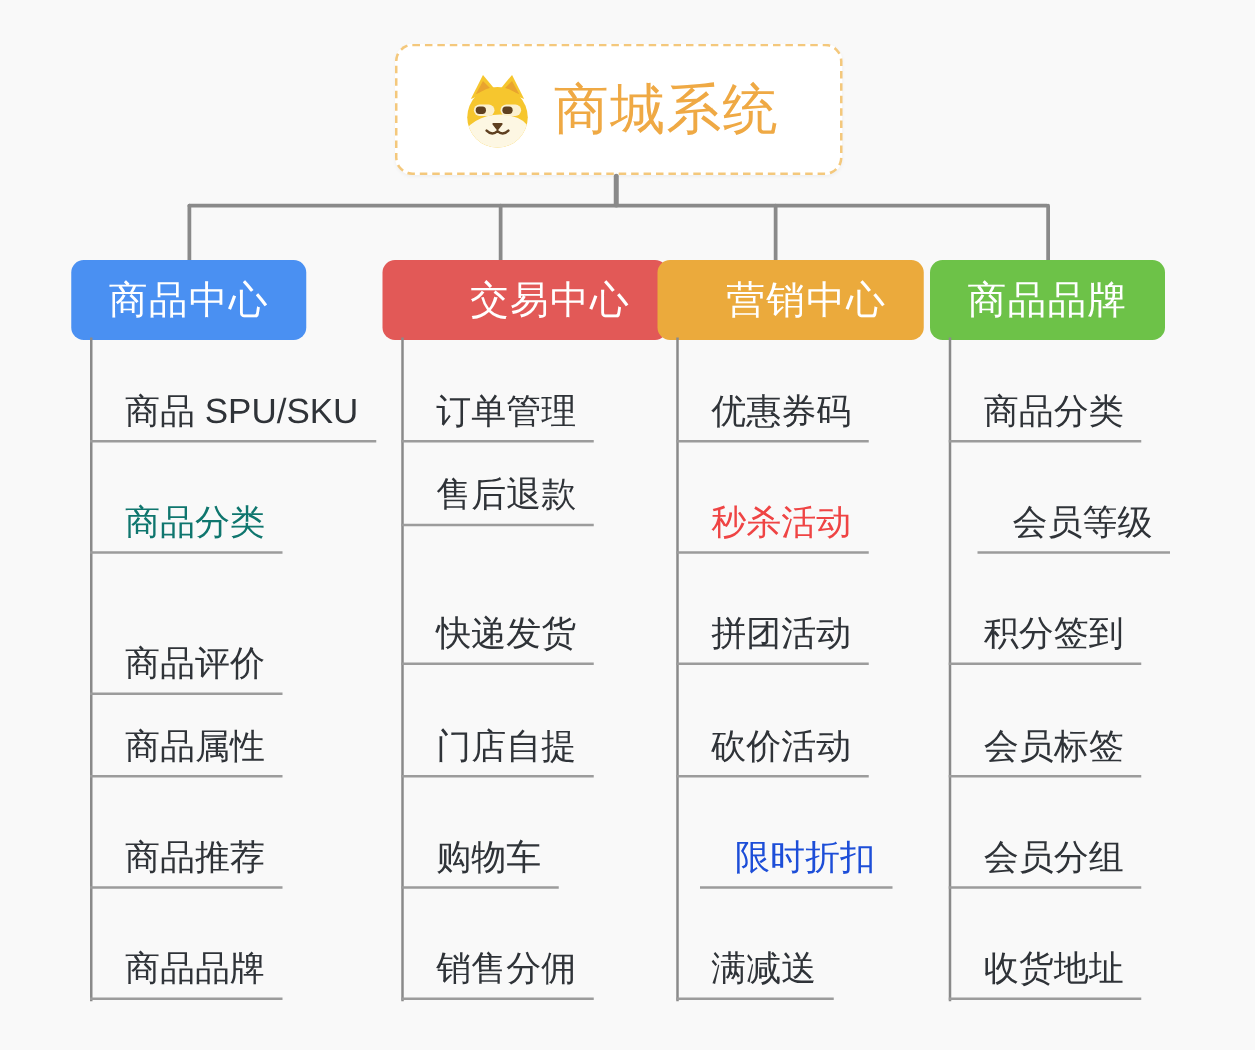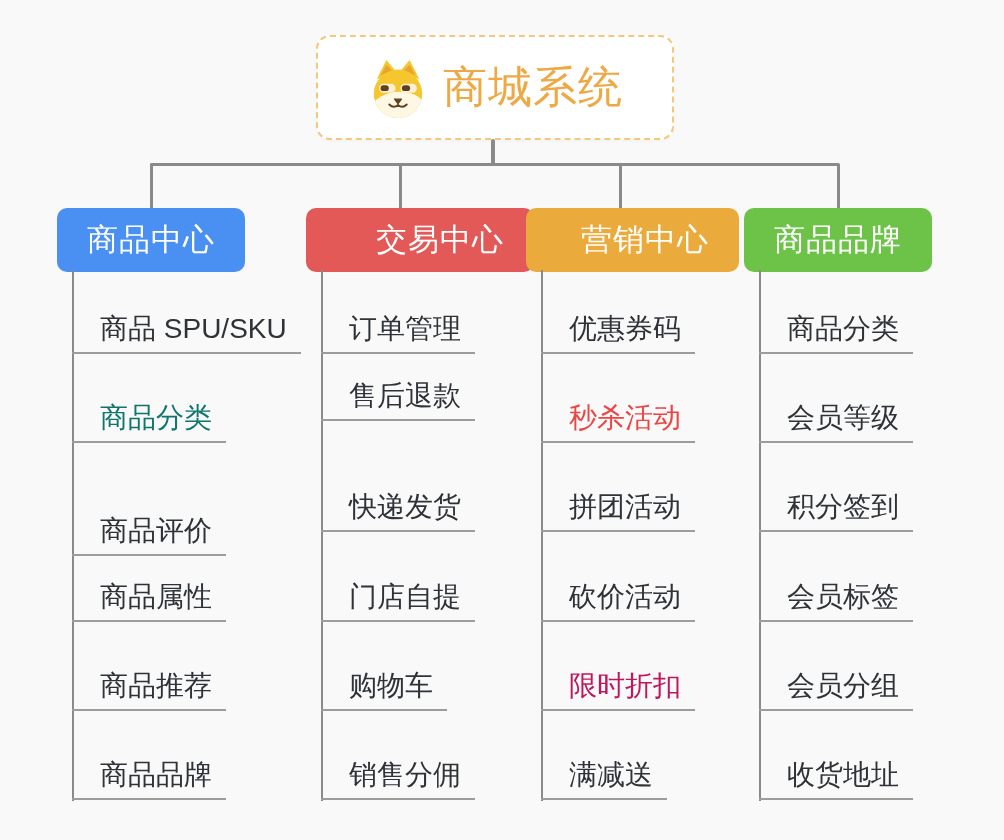--- a/index.html
+++ b/index.html
@@ -146,34 +146,34 @@
       </div>
       <div class="leaf" style="left: 541px; top: 399px; color: #ef4444; border-bottom-color: rgb(156, 156, 156);">
         <span>秒杀活动</span>
       </div>
       <div class="leaf" style="left: 541px; top: 488px; color: rgb(47, 51, 56); border-bottom-color: rgb(156, 156, 156);">
         <span>拼团活动</span>
       </div>
       <div class="leaf" style="left: 541px; top: 578px; color: rgb(47, 51, 56); border-bottom-color: rgb(156, 156, 156);">
         <span>砍价活动</span>
       </div>
-      <div class="leaf" style="left: 541px; top: 667px; color: #be185d; border-bottom-color: rgb(156, 156, 156);">
+      <div class="leaf" style="left: 560px; top: 667px; color: #1d4ed8; border-bottom-color: rgb(156, 156, 156);">
         <span>限时折扣</span>
       </div>
       <div class="leaf" style="left: 541px; top: 756px; color: rgb(47, 51, 56); border-bottom-color: rgb(156, 156, 156);">
         <span>满减送</span>
       </div>
       <div class="branch-box" style="left: 744px; background: rgb(109, 194, 72); color: rgb(255, 255, 255);">
         <span>商品品牌</span>
       </div>
       <div class="col-line" style="left: 759px; top: 270px; height: 531px; background: rgb(138, 138, 138);"></div>
       <div class="leaf" style="left: 759px; top: 310px; color: rgb(47, 51, 56); border-bottom-color: rgb(156, 156, 156);">
         <span>商品分类</span>
       </div>
-      <div class="leaf" style="left: 759px; top: 399px; color: rgb(47, 51, 56); border-bottom-color: rgb(156, 156, 156);">
+      <div class="leaf" style="left: 782px; top: 399px; color: rgb(47, 51, 56); border-bottom-color: rgb(156, 156, 156);">
         <span>会员等级</span>
       </div>
       <div class="leaf" style="left: 759px; top: 488px; color: rgb(47, 51, 56); border-bottom-color: rgb(156, 156, 156);">
         <span>积分签到</span>
       </div>
       <div class="leaf" style="left: 759px; top: 578px; color: rgb(47, 51, 56); border-bottom-color: rgb(156, 156, 156);">
         <span>会员标签</span>
       </div>
       <div class="leaf" style="left: 759px; top: 667px; color: rgb(47, 51, 56); border-bottom-color: rgb(156, 156, 156);">
         <span>会员分组</span>

